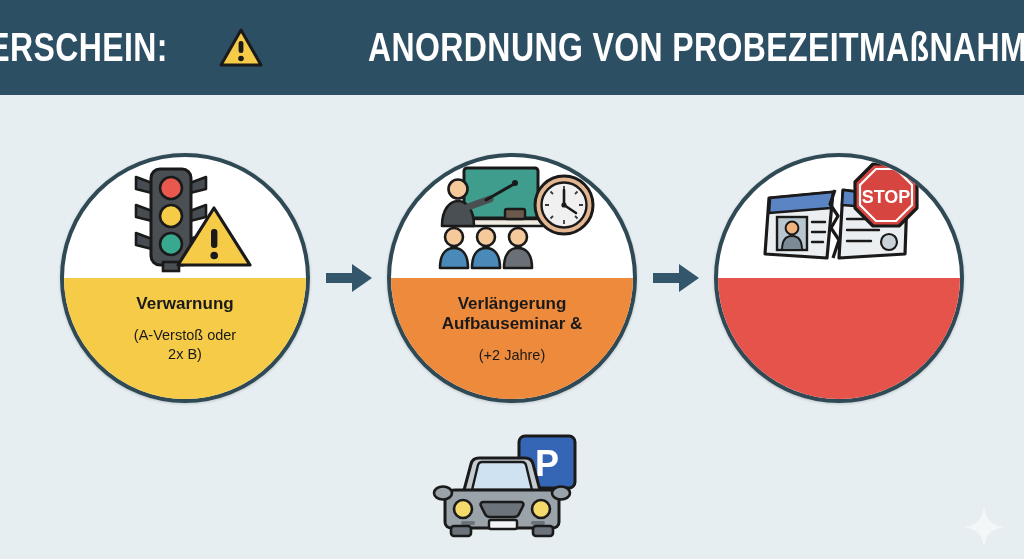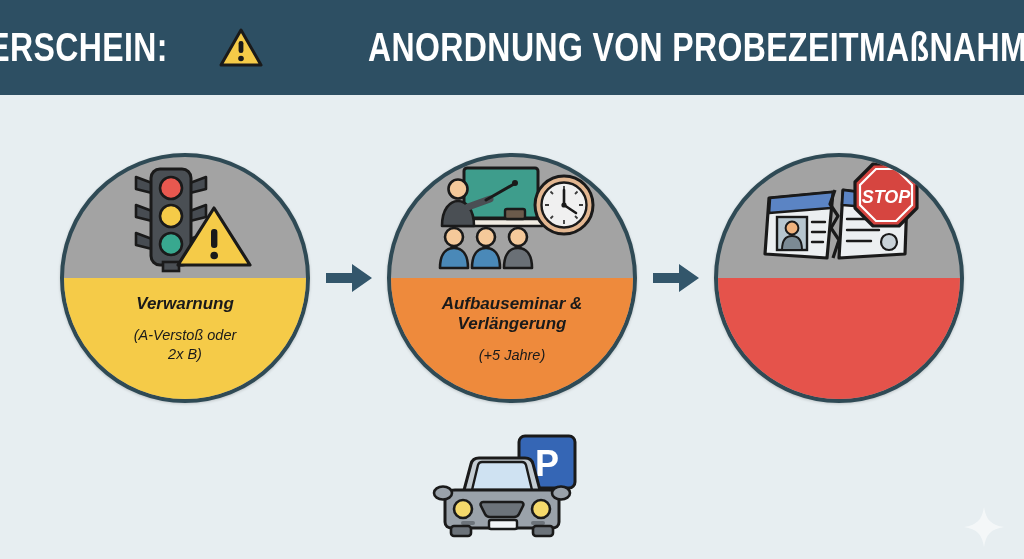--- a/index.html
+++ b/index.html
@@ -33,26 +33,25 @@
   .steps{
     position:absolute;left:60px;top:45px;
     width:904px;height:275px;
     display:flex;align-items:center;justify-content:space-between;
   }
   .step{
     position:relative;
     width:250px;height:250px;
     border-radius:50%;
     border:4px solid #2f4a55;
-    background:#a3a3a3;
+    background:#ffffff;
     overflow:hidden;
     box-sizing:border-box;
     flex:0 0 auto;
     box-shadow:0 1px 3px rgba(0,0,0,.18);
-    font-style:italic;
   }
   .step .lower{
     position:absolute;left:0;right:0;bottom:0;height:50%;
   }
   .step .icon-area{
     position:absolute;left:0;right:0;top:0;height:50%;
     display:flex;align-items:center;justify-content:center;
     z-index:2;
   }
   .step .label-area{
@@ -173,24 +172,24 @@
             <line x1="122.5" y1="28.5" x2="125" y2="31"></line>
             <line x1="149.5" y1="55.5" x2="147" y2="53"></line>
           </g>
           <line x1="136" y1="42" x2="136" y2="27" stroke="#1a1a1a" stroke-width="2.6" stroke-linecap="round"></line>
           <line x1="136" y1="42" x2="148" y2="50" stroke="#1a1a1a" stroke-width="2.6" stroke-linecap="round"></line>
           <circle cx="136" cy="42" r="2.6" fill="#1a1a1a"></circle>
         </svg>
       </div>
       <div class="label-area">
         <div class="step-title">
+          <div>Verlängerung</div>
           <div>Aufbauseminar &amp;</div>
-          <div>Verlängerung</div>
         </div>
-        <div class="step-sub">(+5 Jahre)</div>
+        <div class="step-sub">(+2 Jahre)</div>
       </div>
     </div>
 
     <svg class="arrow" viewBox="0 0 46 34">
       <path d="M0 12 L26 12 L26 3 L46 17 L26 31 L26 22 L0 22 Z" fill="#33566b"></path>
     </svg>
 
     <div class="step">
       <div class="lower" style="background:#e5534b"></div>
       <div class="icon-area">

